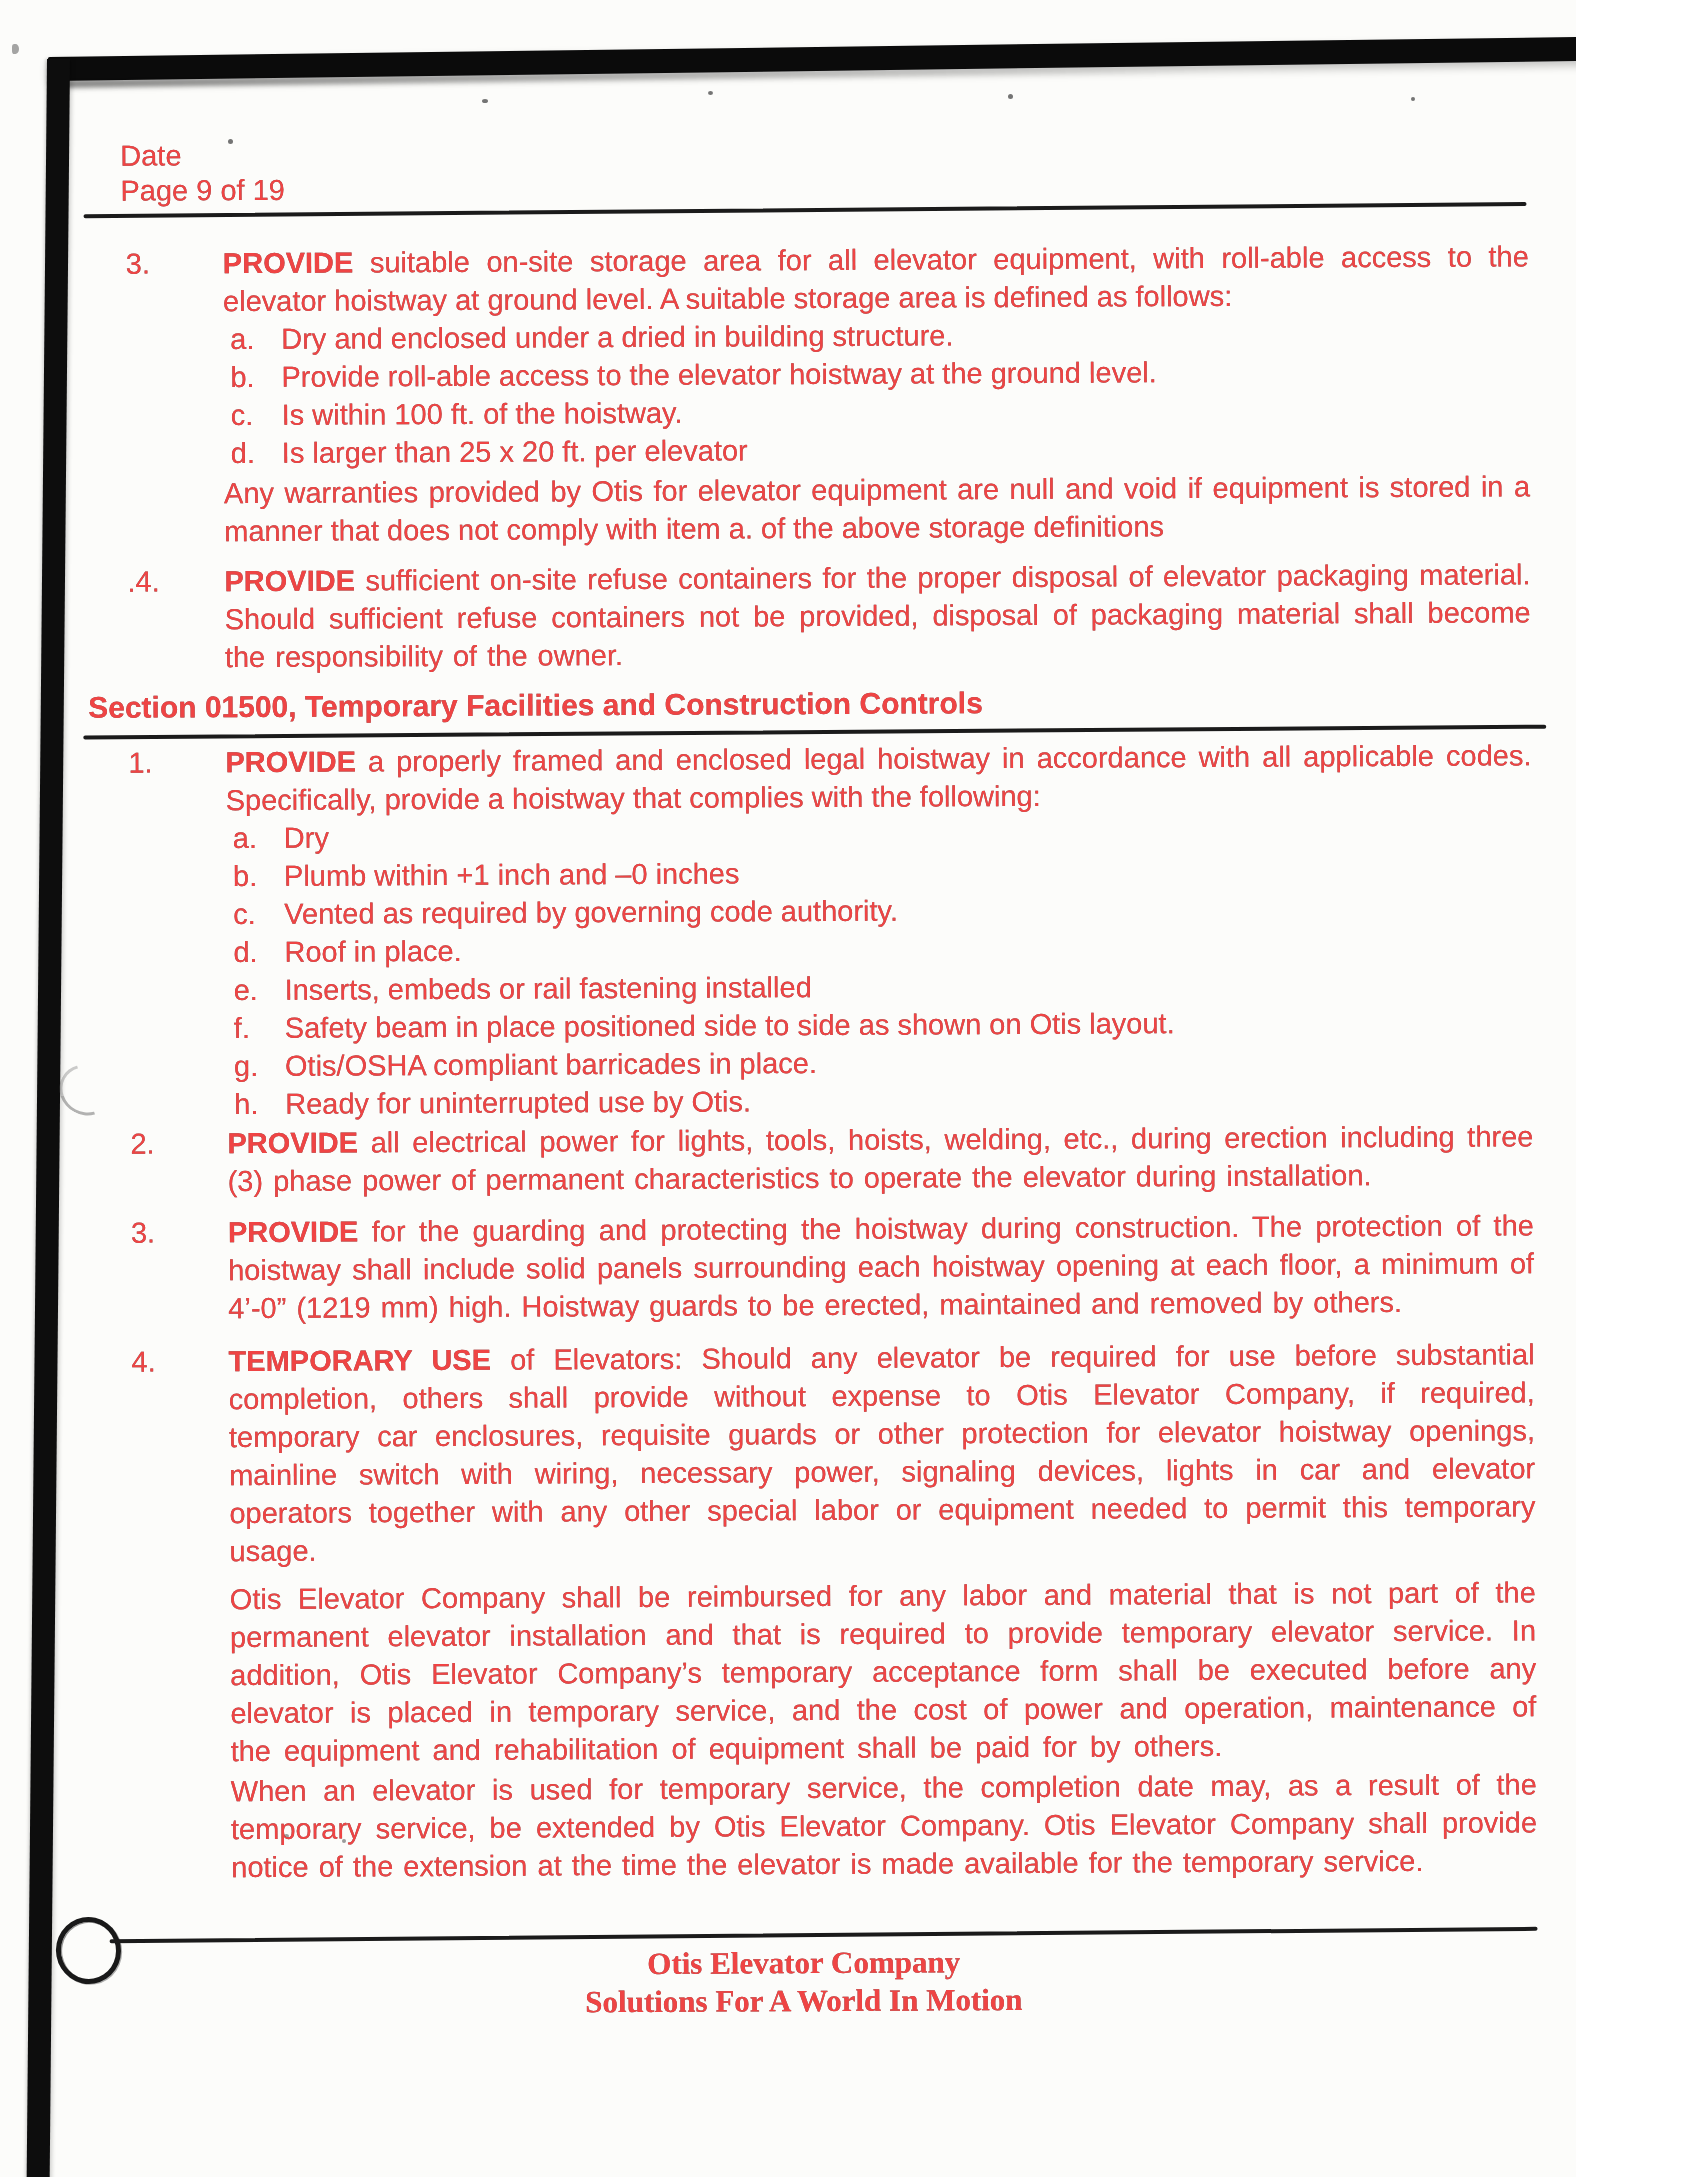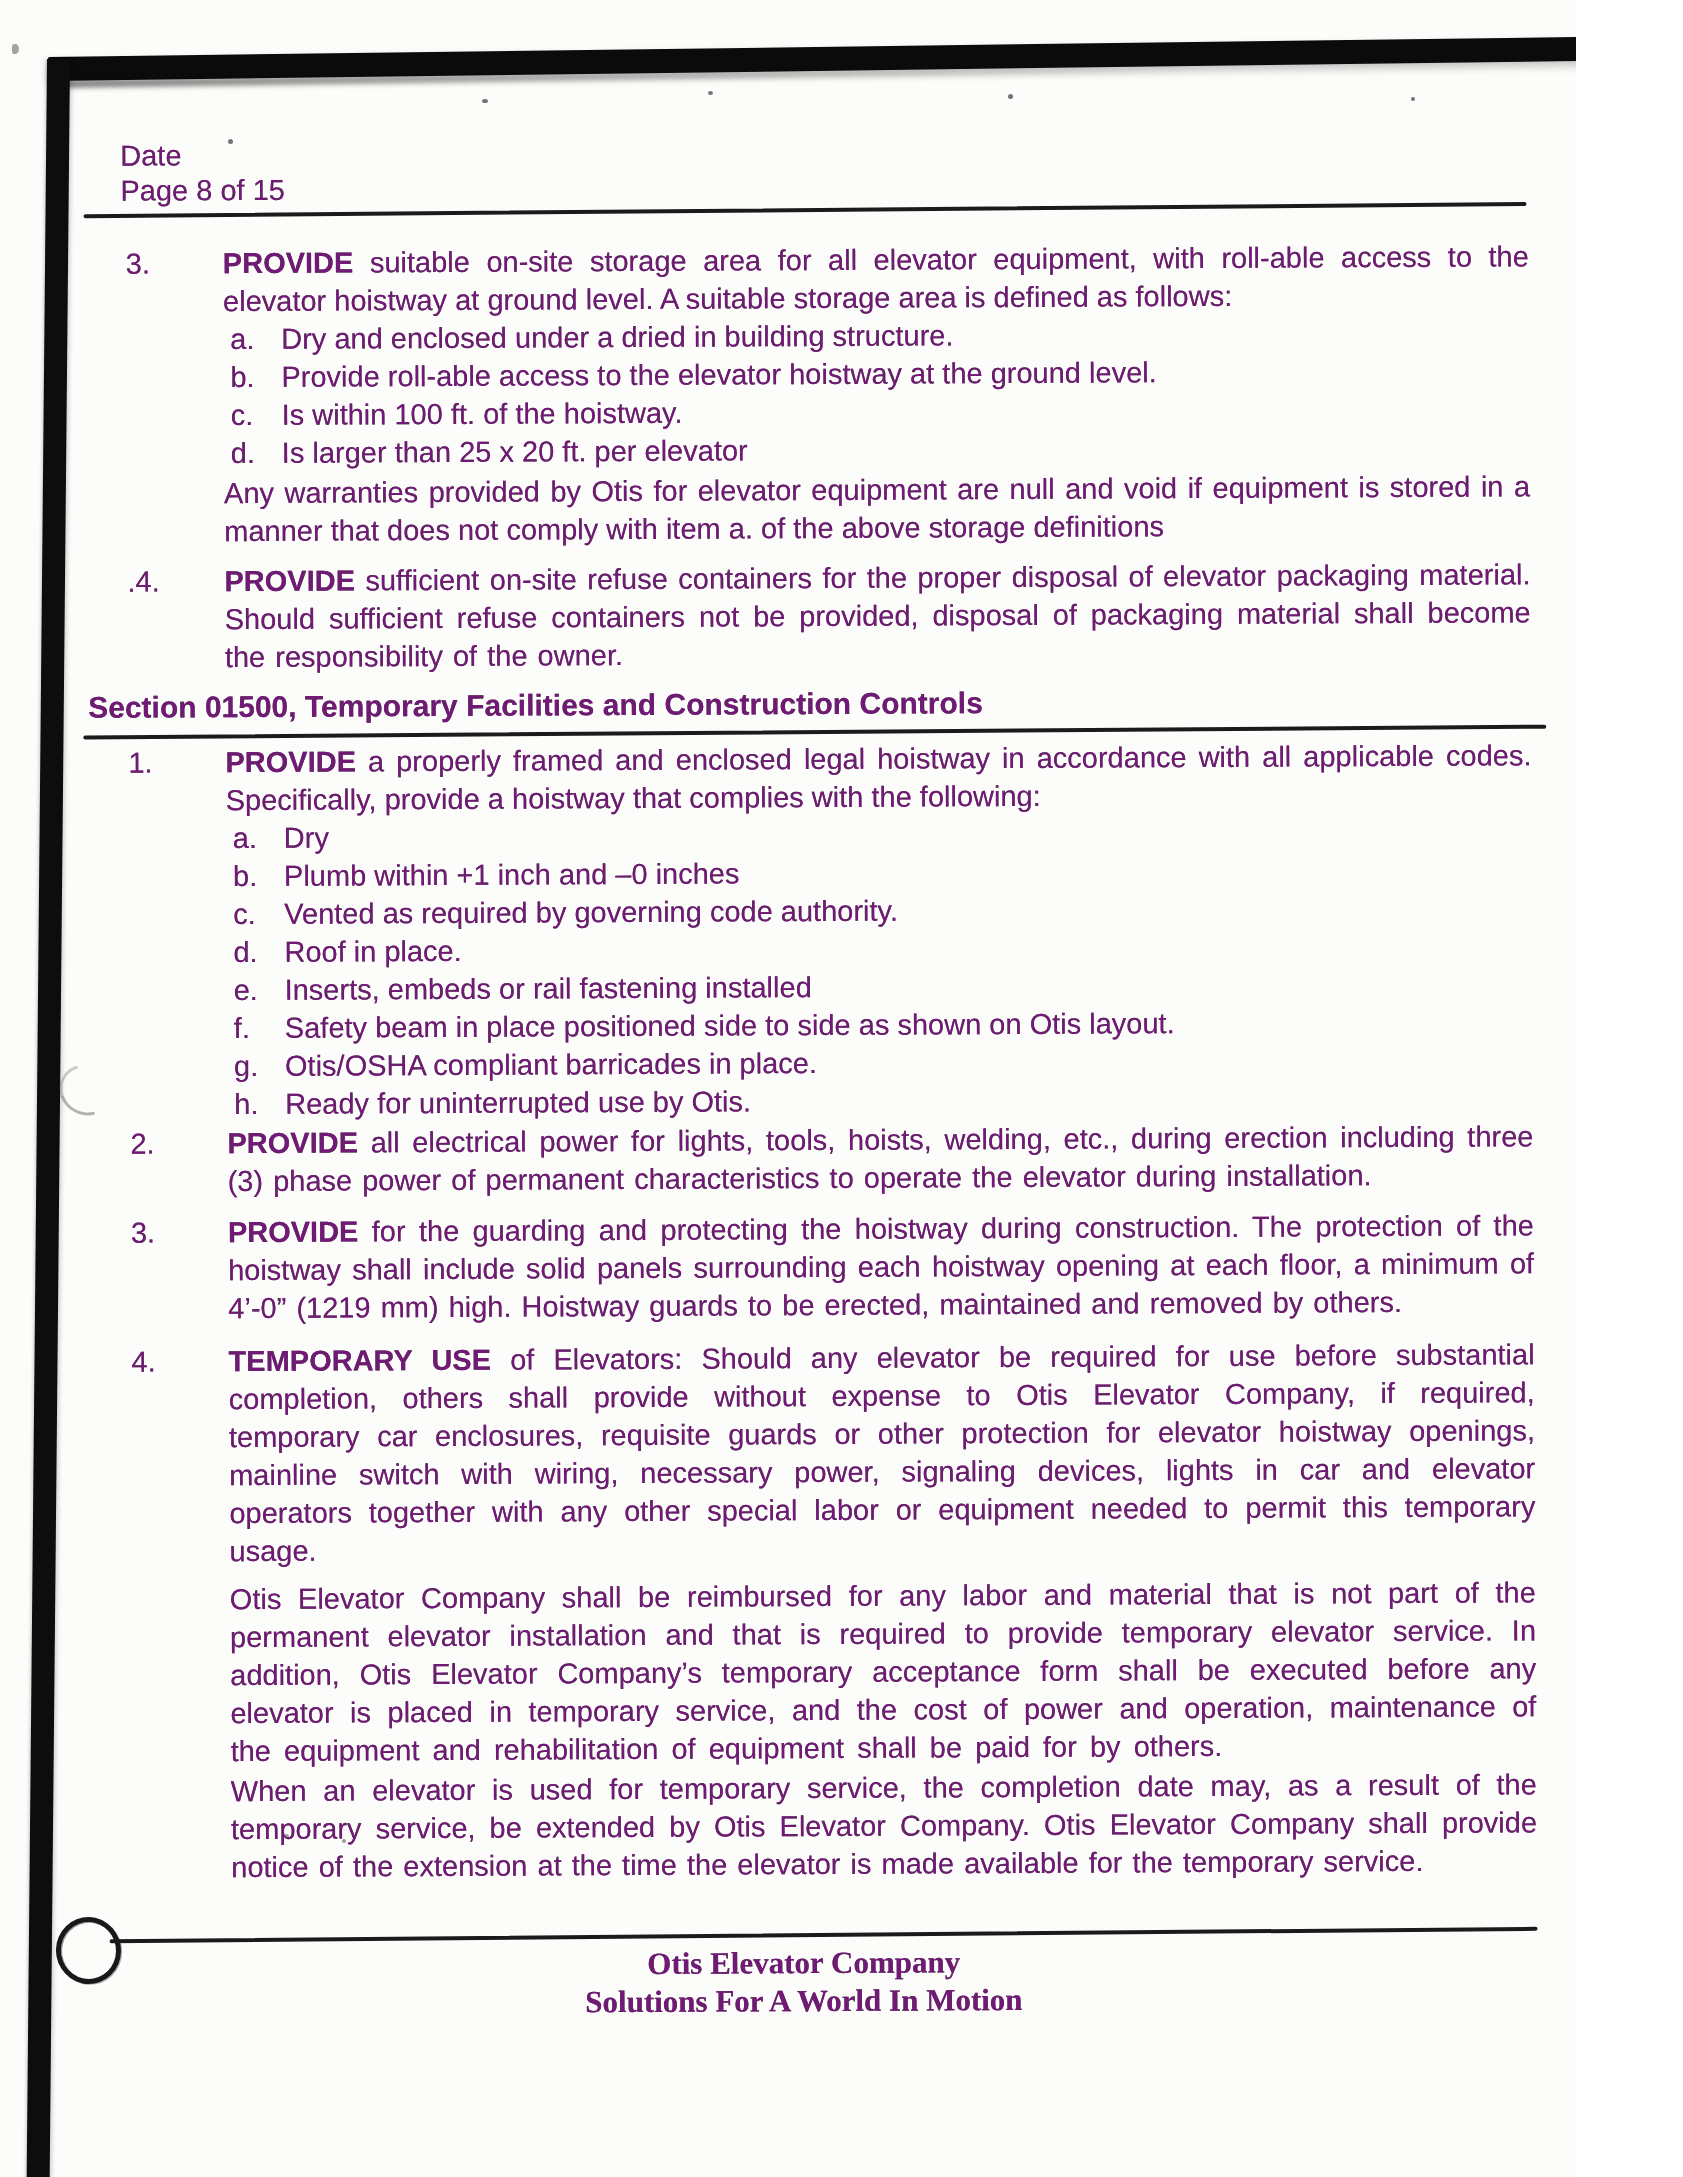--- a/index.html
+++ b/index.html
@@ -1,20 +1,20 @@
 <!DOCTYPE html>
 <html><head>
 <meta charset="utf-8">
 <style>
   html,body{margin:0;padding:0;background:#ffffff;}
   .page{
     position:relative;width:1576px;height:2177px;overflow:hidden;
     background:#fcfcfa;
     font-family:"Liberation Sans","DejaVu Sans",sans-serif;
-    color:#701a75;
+    color:#ef4444;
   }
   
   .top-band{
     position:absolute;left:48px;top:57px;width:1606px;height:24px;
     background:#0b0b0b;border-radius:2px;
     transform:rotate(-0.75deg);transform-origin:left center;
     box-shadow:0 5px 9px rgba(0,0,0,0.22);
   }
   .top-band::after{
     content:"";position:absolute;left:10px;top:100%;width:72%;height:7px;
@@ -86,21 +86,21 @@
   <div class="speck" style="left:708px;top:91px;width:5px;height:4px;"></div>
   <div class="speck" style="left:1008px;top:94px;width:5px;height:5px;"></div>
   <div class="speck" style="left:1411px;top:97px;width:4px;height:4px;"></div>
   <div class="speck" style="left:284px;top:1834px;width:5px;height:4px;opacity:.5;"></div>
   <div class="speck" style="left:342px;top:1839px;width:4px;height:4px;opacity:.5;"></div>
   <div class="speck" style="left:12px;top:44px;width:7px;height:10px;opacity:.45;border-radius:40% 60% 60% 40%;"></div>
 
   <div class="content">
 
     <div class="hdr-date">Date</div>
-    <div class="hdr-page">Page 8 of 15</div>
+    <div class="hdr-page">Page 9 of 19</div>
     <div class="rule hdr-rule"></div>
 
     <div class="row" style="top:241px;">
       <div class="num">3.</div>
       <div class="itembody">
         <p><span class="b">PROVIDE</span><span> suitable on-site storage area for all elevator equipment, with roll-able access to the elevator hoistway at ground level. A suitable storage area is defined as follows:</span></p>
         <div class="sub">
             <span class="letter">a.</span>
             <span class="subtext">Dry and enclosed under a dried in building structure.</span>
           </div>

